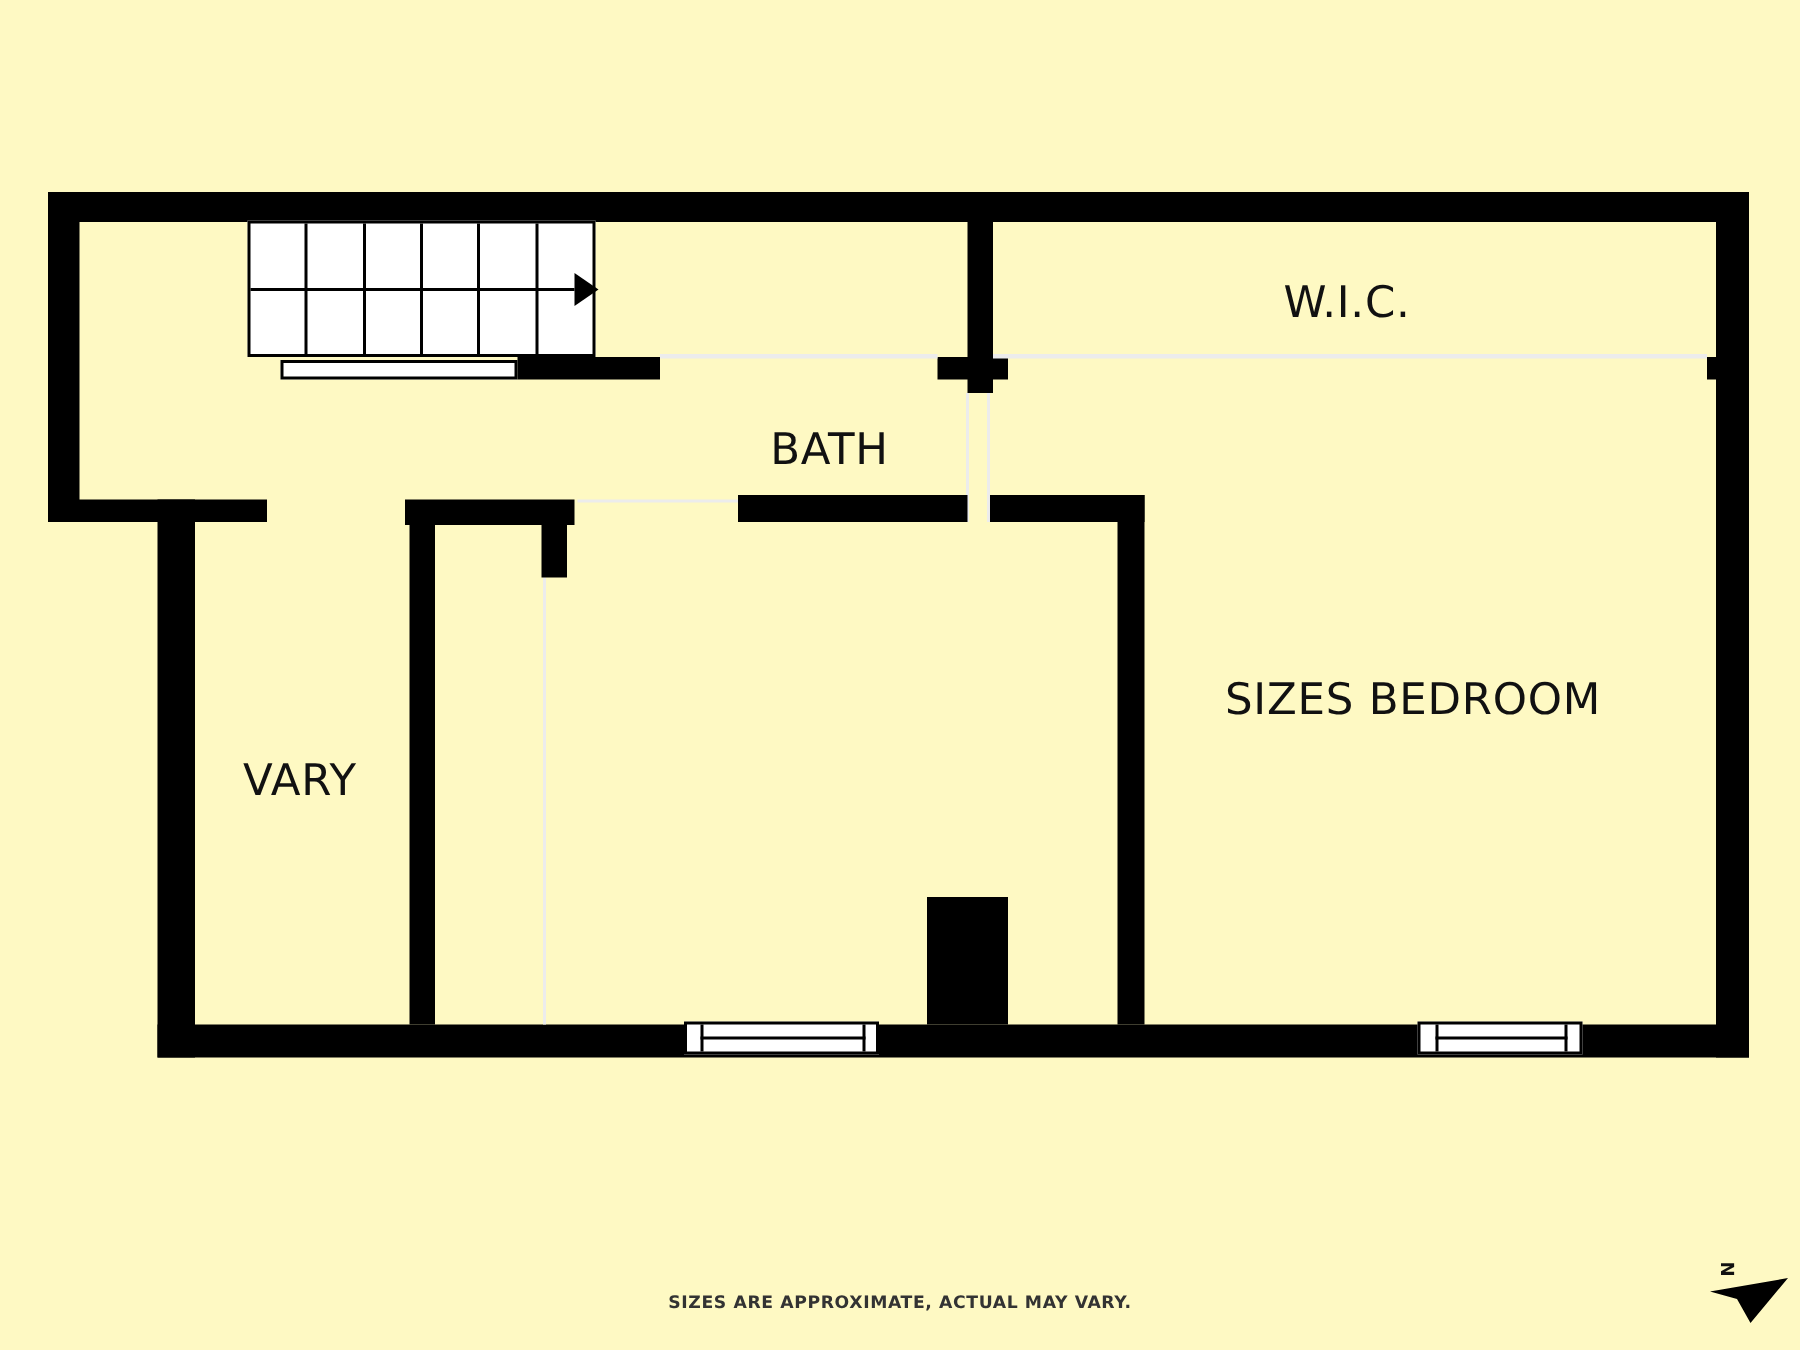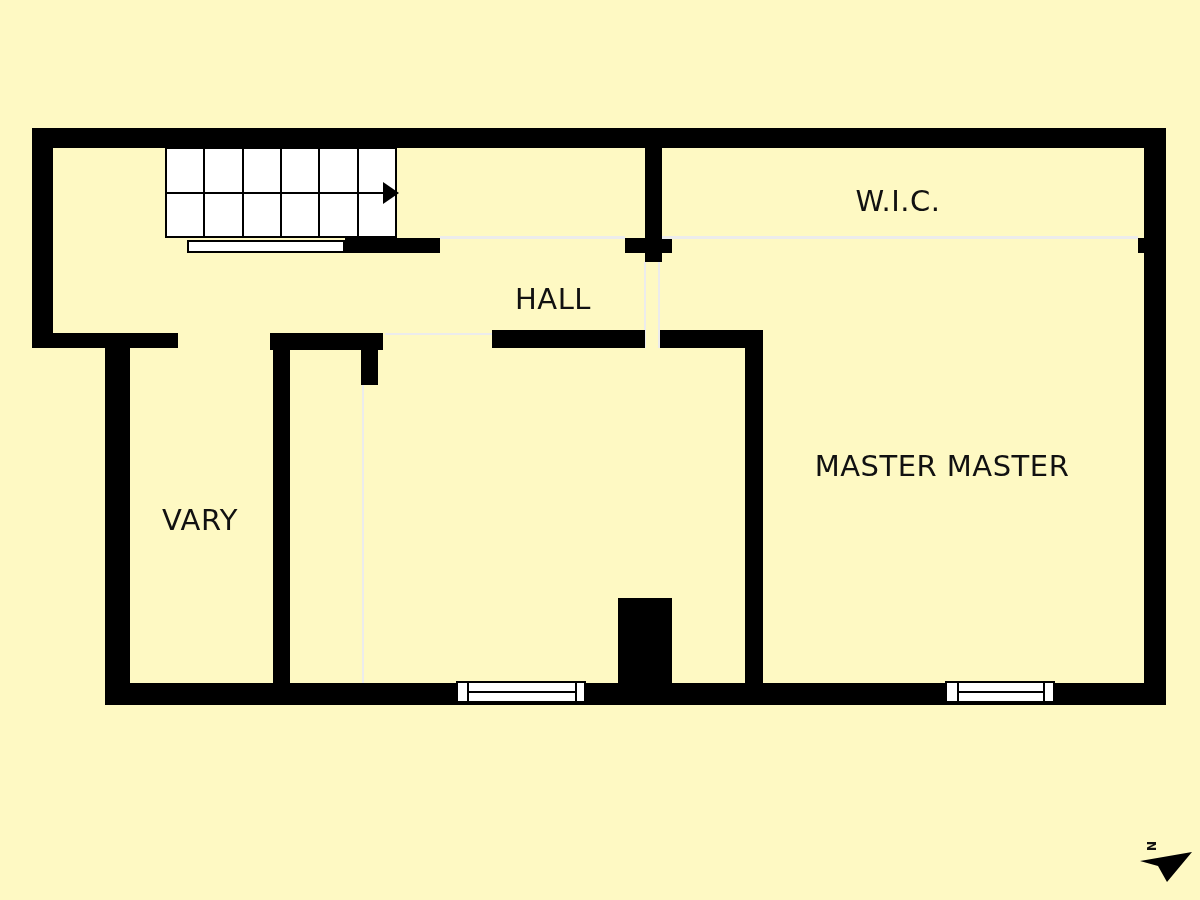--- a/index.html
+++ b/index.html
@@ -95,23 +95,24 @@
     <div class="jamb" style="left:117px;"></div>
     <div class="mid" style="left:9px;width:110px;"></div>
   </div>
   <div class="window" style="left:945px;width:110px;">
     <div class="jamb" style="left:10px;"></div>
     <div class="jamb" style="left:96px;"></div>
     <div class="mid" style="left:10px;width:88px;"></div>
   </div>
 
   <div class="room-label" style="left:898px;top:201px;">W.I.C.</div>
-  <div class="room-label" style="left:553px;top:299px;">HALL</div>
+  <div class="room-label" style="left:553px;top:299px;">BATH</div>
   <div class="room-label" style="left:200px;top:520px;">VARY</div>
-  <div class="room-label" style="left:942px;top:466px;">MASTER MASTER</div>
+  <div class="room-label" style="left:942px;top:466px;">SIZES BEDROOM</div>
 
+  <div id="disclaimer">SIZES ARE APPROXIMATE, ACTUAL MAY VARY.</div>
 
   <div id="north-label">N</div>
   <svg id="north-arrow-svg" width="62" height="42" viewBox="0 0 62 42">
     <polygon points="5,16 57,7 32,37 23,21" fill="#000"></polygon>
   </svg>
 
 </div>
 
 </body></html>

